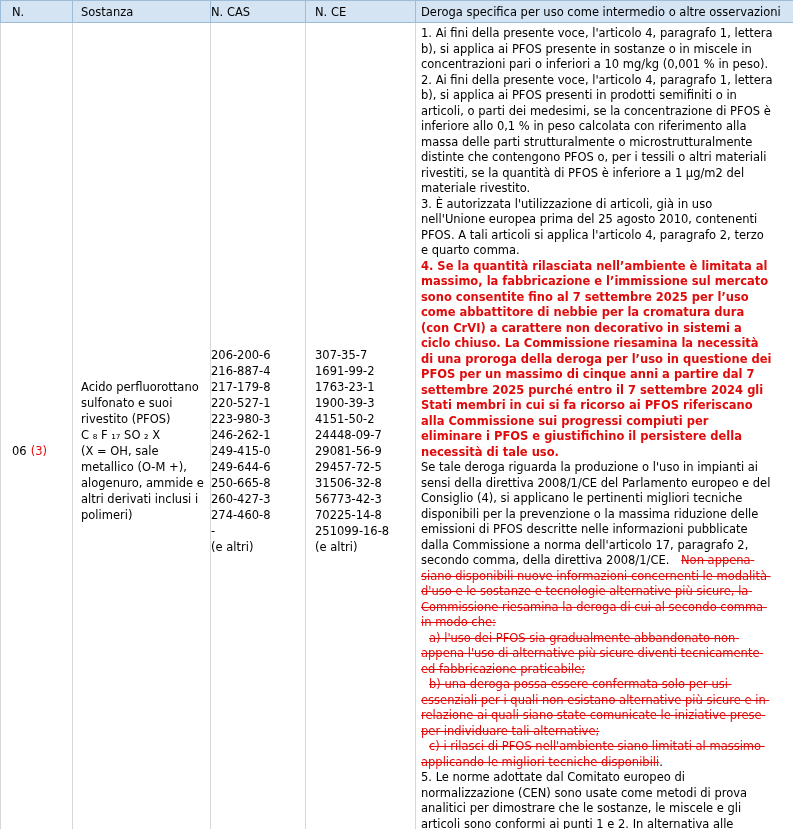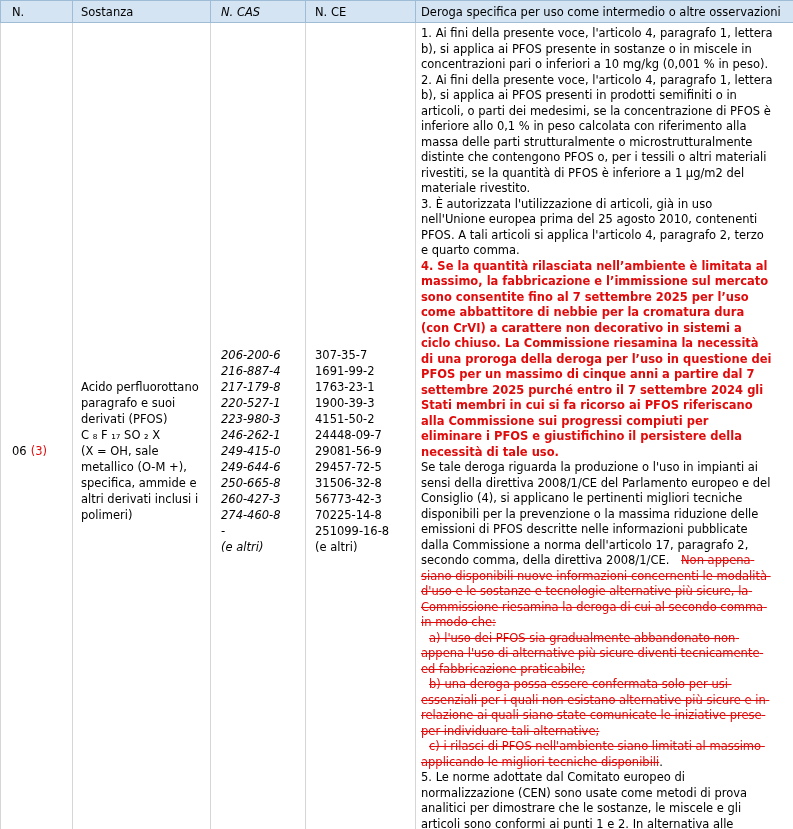--- a/index.html
+++ b/index.html
@@ -30,21 +30,21 @@
   }
   .reg-table td.th{
     background:var(--header-bg);
     border:1px solid var(--header-border);
     height:21px;
     vertical-align:middle;
     white-space:nowrap;
   }
   td.col-n{padding-left:11px;}
   td.col-sost{padding-left:8px;padding-right:2px;}
-  td.col-cas{padding-left:10px;font-style:italic;}
+  td.col-cas{}
   td.col-ce{padding-left:9px;}
   td.col-der{padding-left:5px;padding-right:20px;}
   td.body-n{height:801px;margin-left:36px;}
   td.list-cell{white-space:pre-line;}
   td.body-der{
     vertical-align:top;
     padding-top:3px;
     line-height:15.5px;
     white-space:pre-wrap;
   }
@@ -73,23 +73,23 @@
     <td class="th col-sost">Sostanza</td>
     <td class="th col-cas">N. CAS</td>
     <td class="th col-ce">N. CE</td>
     <td class="th col-der">Deroga specifica per uso come intermedio o altre osservazioni</td>
   </tr>
   <tr>
     <td class="col-n body-n">
       <span>06</span><span class="red note-gap">(3)</span>
     </td>
     <td class="col-sost">
-      <span class="blockline">Acido perfluorottano paragrafo e suoi derivati (PFOS)</span>
+      <span class="blockline">Acido perfluorottano sulfonato e suoi rivestito (PFOS)</span>
       <span class="blockline">C ₈ F ₁₇ SO ₂ X</span>
-      <span class="blockline">(X = OH, sale metallico (O-M +), specifica, ammide e altri derivati inclusi i polimeri)</span>
+      <span class="blockline">(X = OH, sale metallico (O-M +), alogenuro, ammide e altri derivati inclusi i polimeri)</span>
     </td>
     <td class="col-cas list-cell">206-200-6
 216-887-4
 217-179-8
 220-527-1
 223-980-3
 246-262-1
 249-415-0
 249-644-6
 250-665-8

